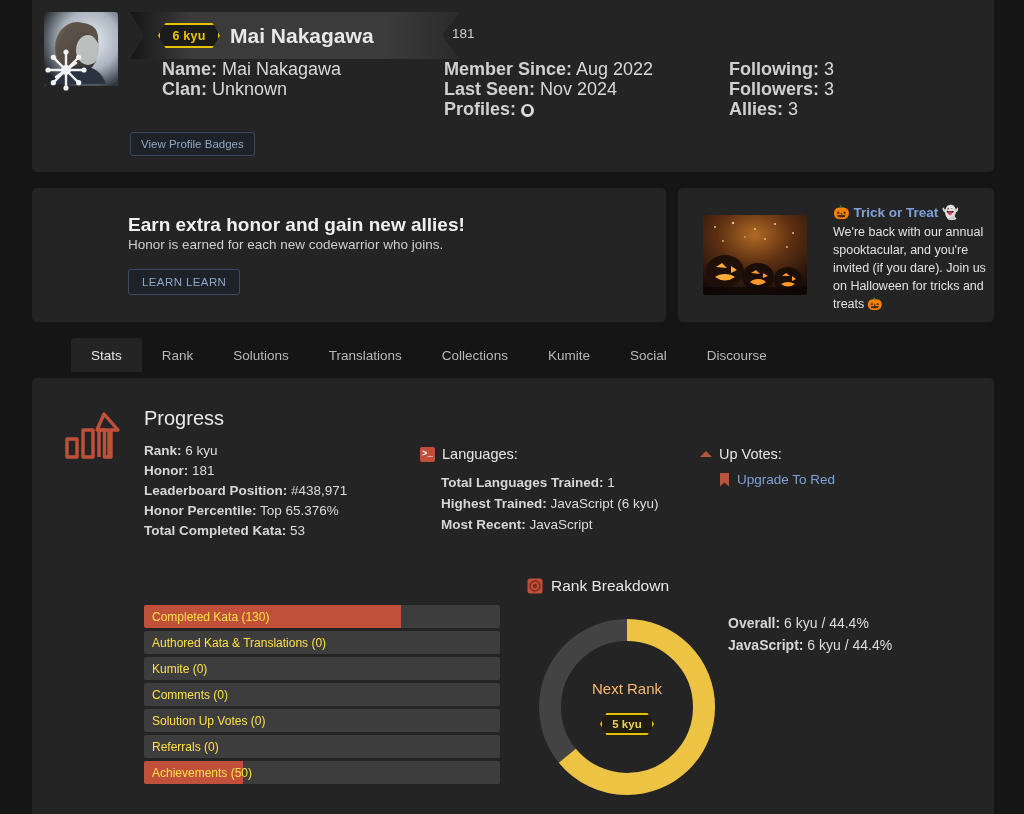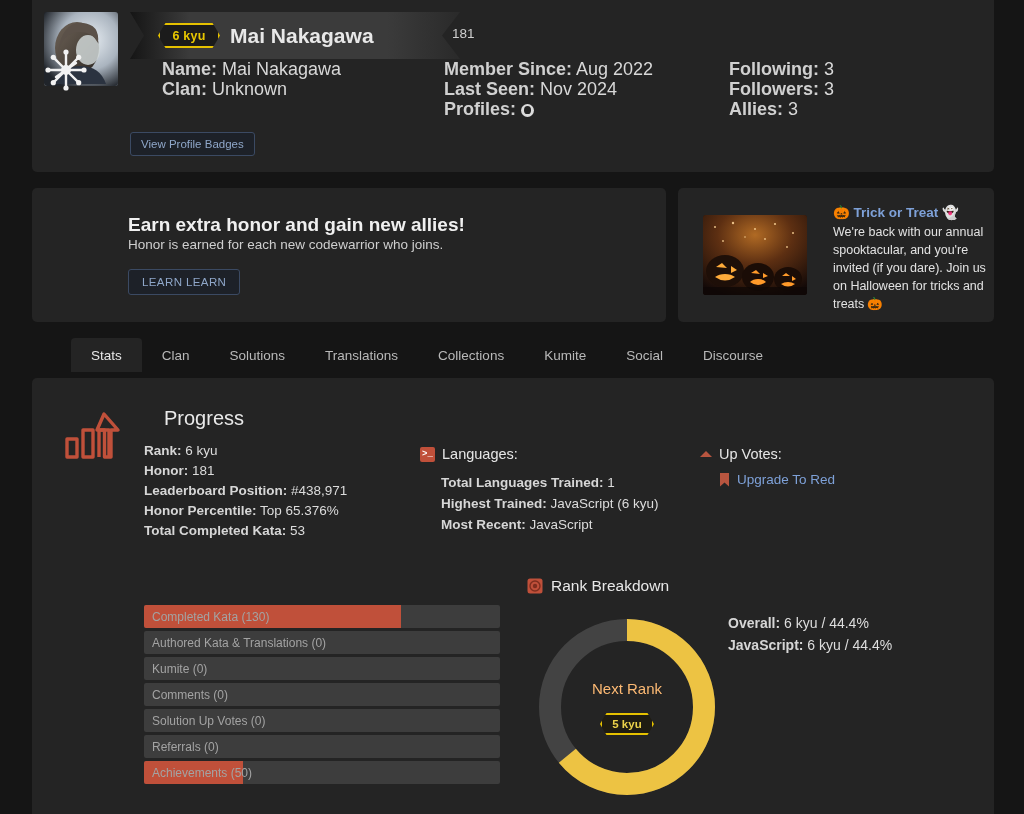--- a/index.html
+++ b/index.html
@@ -138,21 +138,21 @@
   
   .stats-panel {
     position: absolute; left: 32px; top: 378px; width: 962px; height: 436px;
     border-radius: 5px 5px 0 0;
   }
 
   .progress-icon { position: absolute; left: 62px; top: 408px; width: 62px; height: 56px; }
 
   .h-progress {
     position: absolute; left: 144px; top: 407px;
-    color: #e9e9e9; font-size: 20px; font-weight: normal; margin-left: 20px;
+    color: #e9e9e9; font-size: 20px; font-weight: normal;
   }
   .prog-list {
     position: absolute; left: 144px; top: 441px;
     font-size: 13.5px; line-height: 20px; color: #dcdcdc;
   }
   .prog-list .k { font-weight: bold; color: #d6d6d6; }
 
   .lang-head {
     position: absolute; left: 420px; top: 446px; display: flex; align-items: center; gap: 7px;
   }
@@ -196,21 +196,21 @@
     position: relative; height: 23px; margin-bottom: 3px;
     background: #3d3d3d; border-radius: 2px; overflow: hidden;
   }
   .hb-fill {
     position: absolute; left: 0; top: 0; height: 100%;
     background: #c0503a;
   }
   .hb-label {
     position: absolute; left: 8px; top: 0; height: 100%;
     display: flex; align-items: center;
-    font-size: 12px; color: #a3a3a3; white-space: nowrap;
+    font-size: 12px; color: #fde047; white-space: nowrap;
   }
 
   
   .rb-head {
     position: absolute; left: 527px; top: 577px; display: flex; align-items: center; gap: 8px;
   }
   .rb-title { color: #e8e8e8; font-size: 15.5px; }
   .medal-icon, .target-icon {
     width: 16px; height: 16px; display: block;
   }
@@ -389,21 +389,21 @@
 
   <div class="promo-title">
     <span>🎃</span>
     <span>Trick or Treat</span>
     <span>👻</span>
   </div>
   <div class="promo-body">We're back with our annual spooktacular, and you're invited (if you dare). Join us on Halloween for tricks and treats 🎃</div>
 
   <div class="tabs" id="tabs">
       <div class="tab active">Stats</div>
-      <div class="tab">Clan</div>
+      <div class="tab">Rank</div>
       <div class="tab">Solutions</div>
       <div class="tab">Translations</div>
       <div class="tab">Collections</div>
       <div class="tab">Kumite</div>
       <div class="tab">Social</div>
       <div class="tab">Discourse</div>
     </div>
 
   <div class="panel stats-panel"></div>
 

